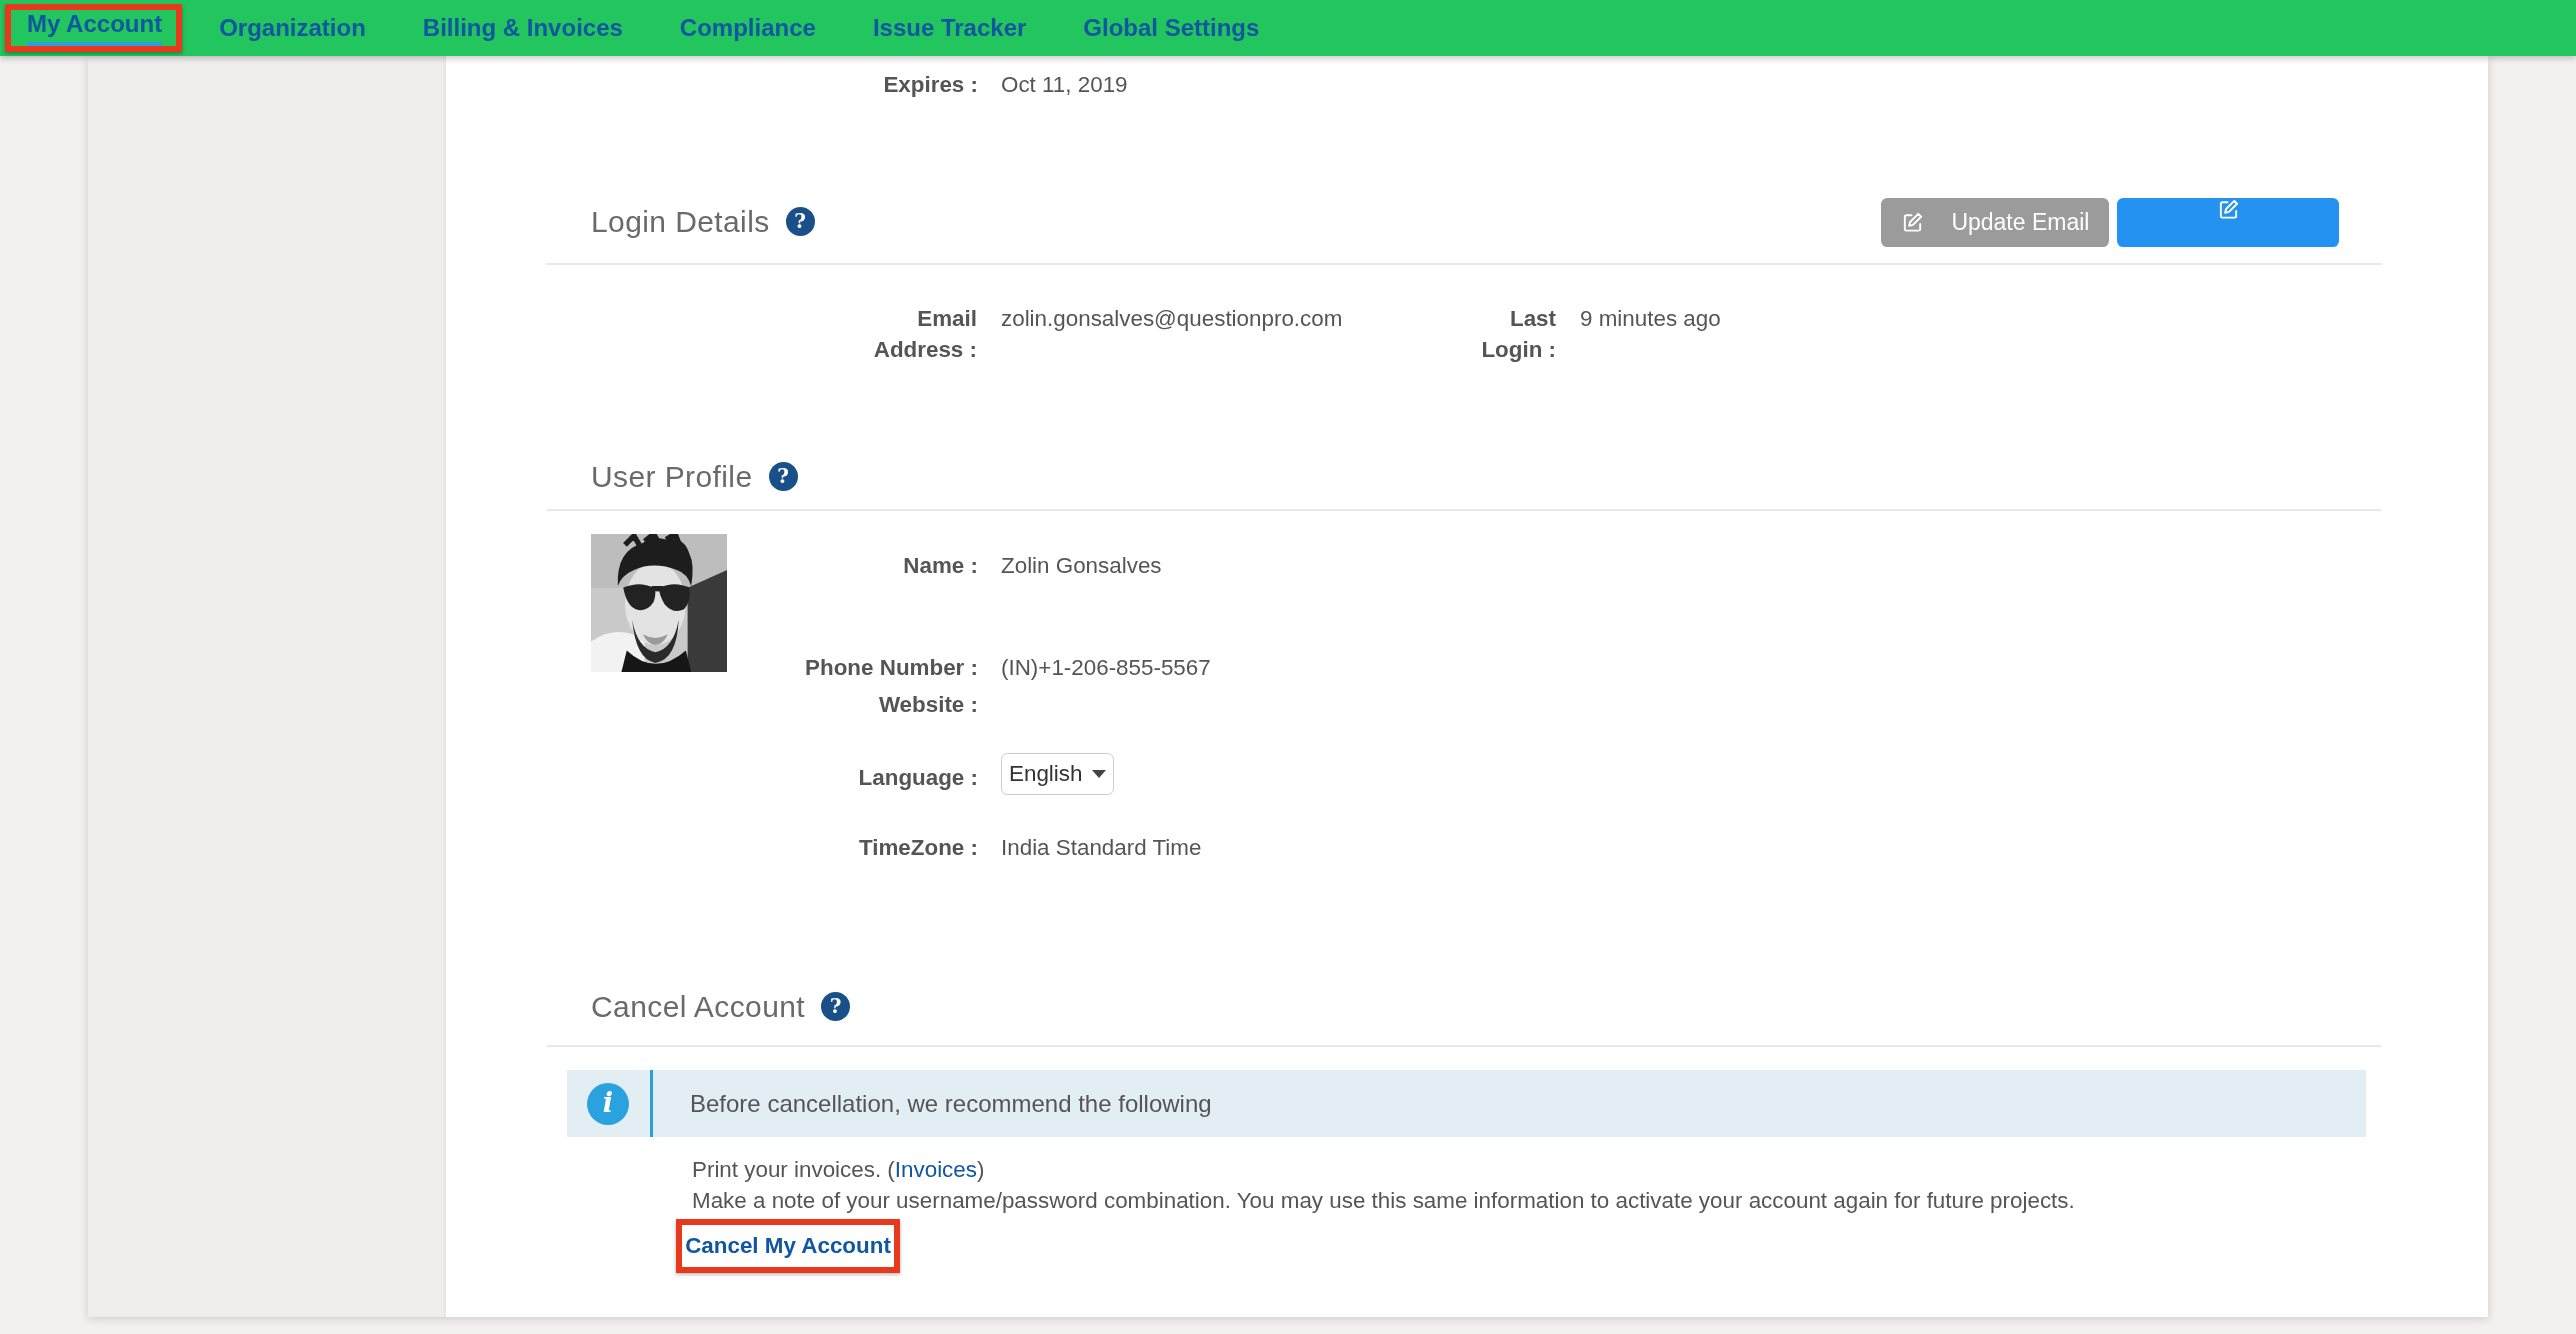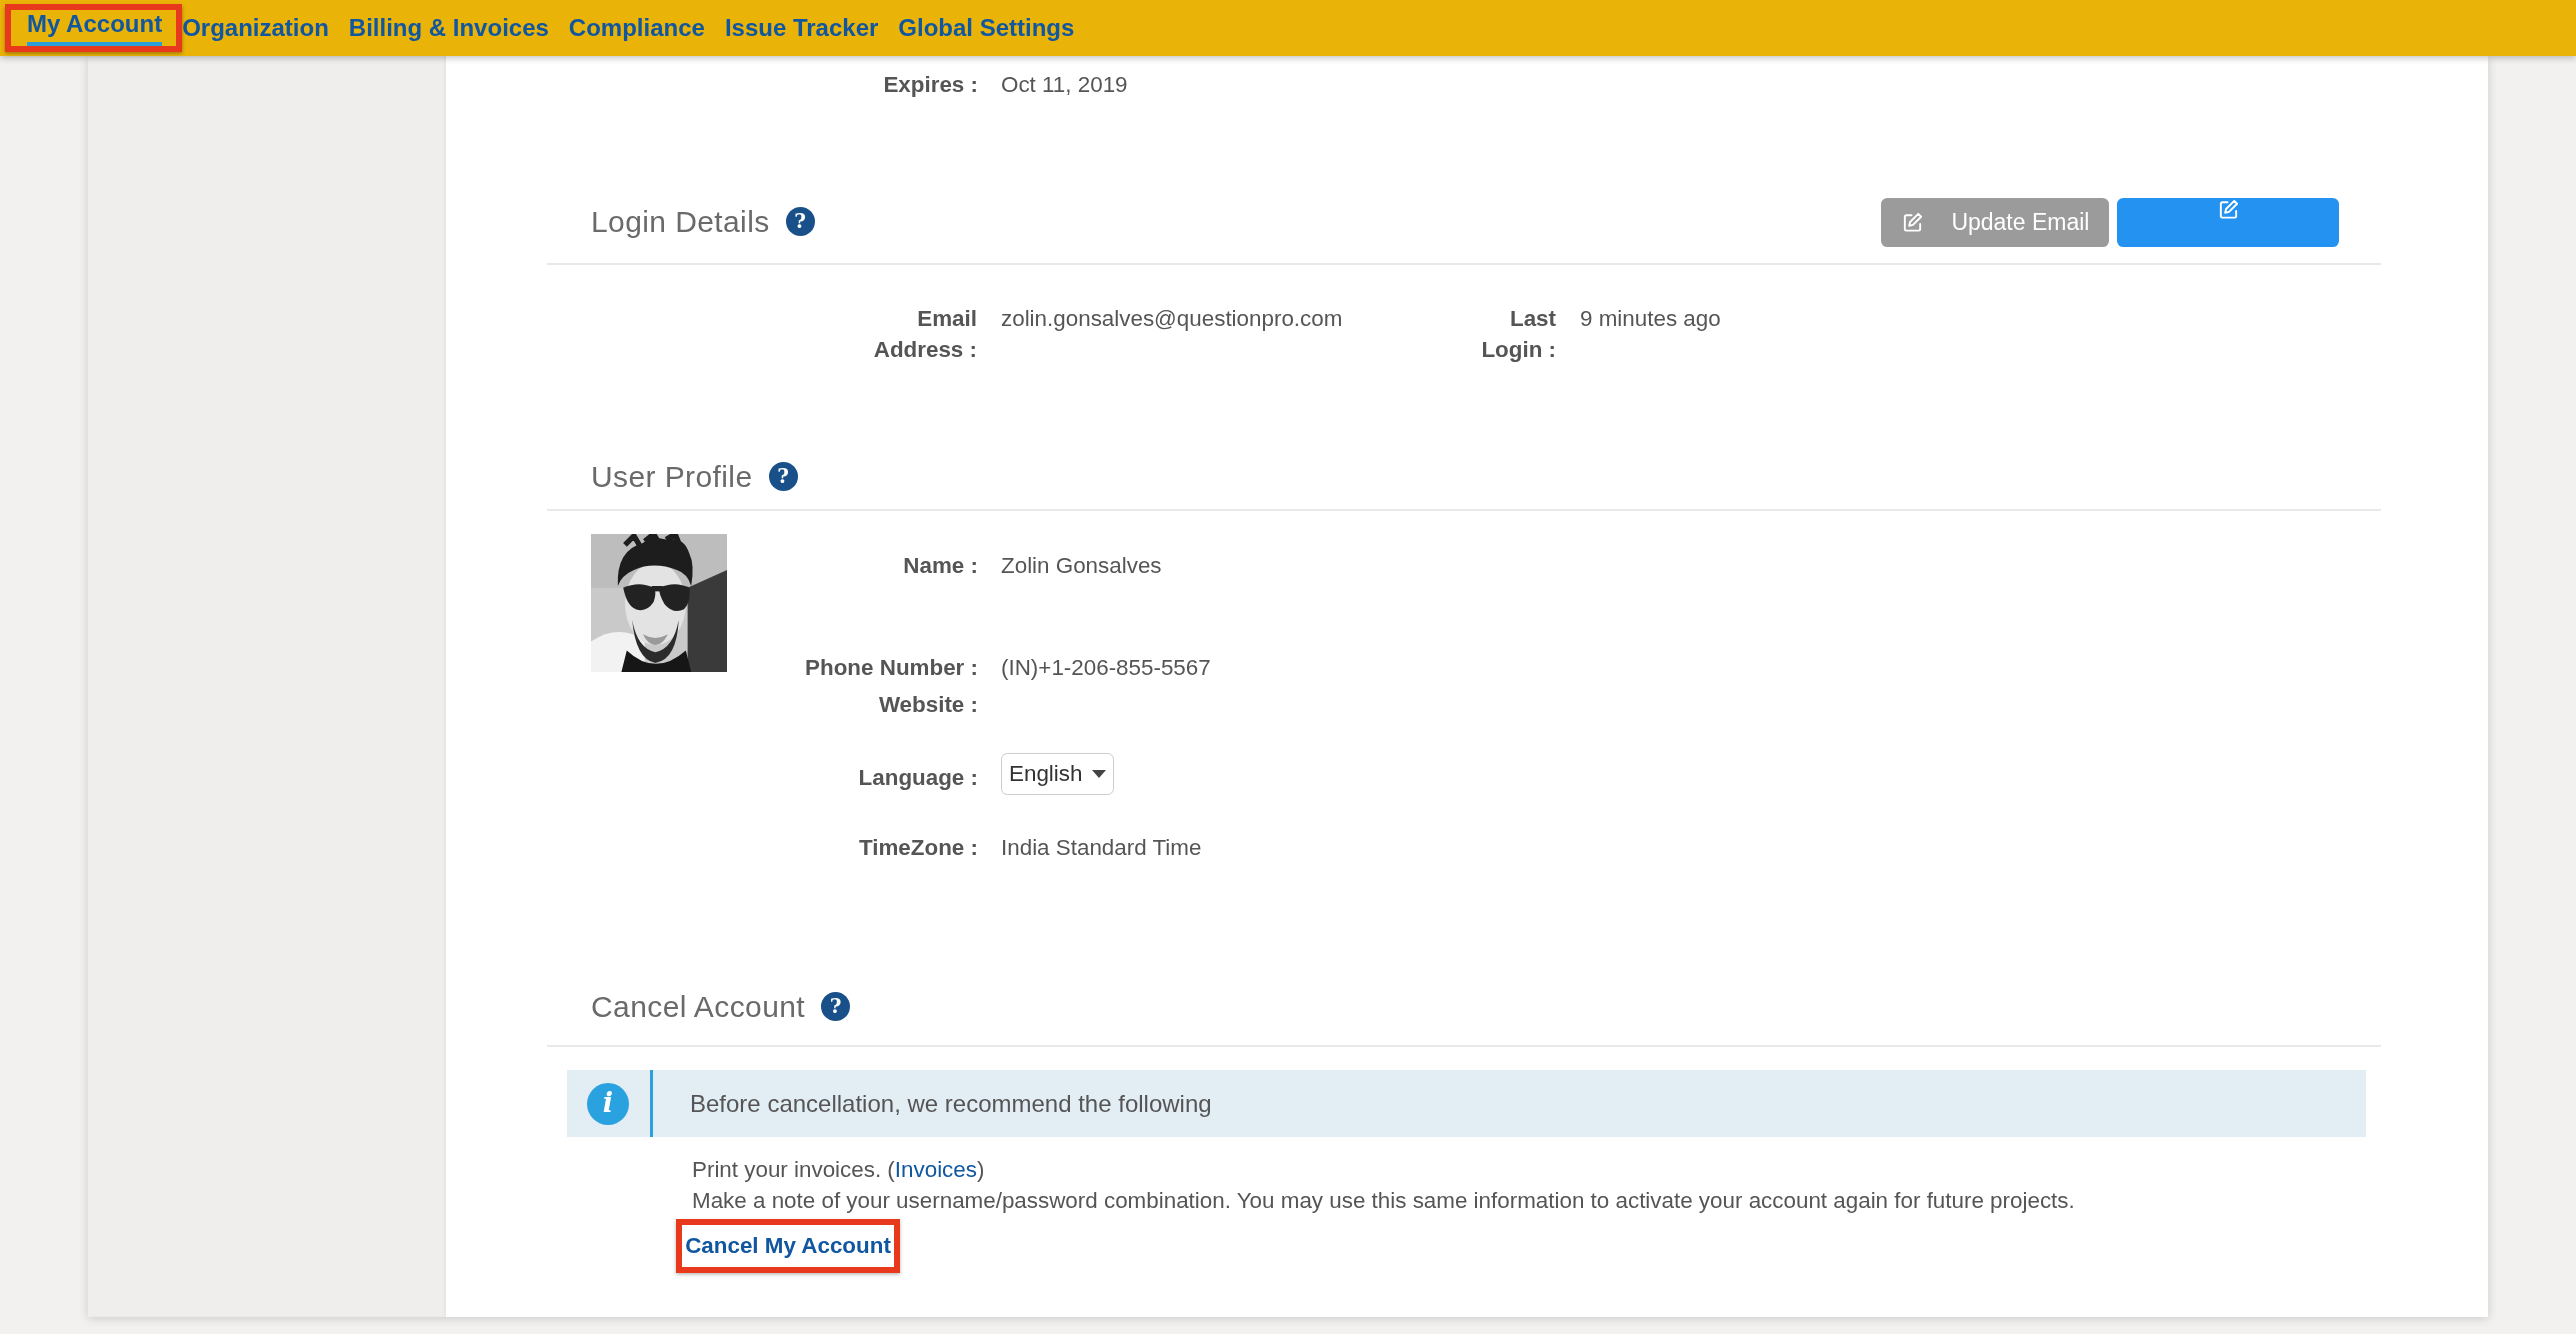--- a/index.html
+++ b/index.html
@@ -12,25 +12,25 @@
     height: 1335px;
     background: var(--page-bg, #f2f1ef);
     overflow: hidden;
   }
 
   
   .navbar {
     position: absolute;
     left: 0; top: 0;
     width: 2576px; height: 56px;
-    background: #eab308;
+    background: #22c55e;
     box-shadow: 0 2.7px 6.3px rgba(0,0,0,0.22);
     display: flex;
     align-items: center;
-    gap: 20px;
+    gap: 57px;
     padding-left: 27px;
     z-index: 5;
   }
   .nav-item {
     color: var(--nav-blue, #1057a0);
     font-size: 24px;
     font-weight: 600;
     text-decoration: none;
     cursor: pointer;
     white-space: nowrap;

